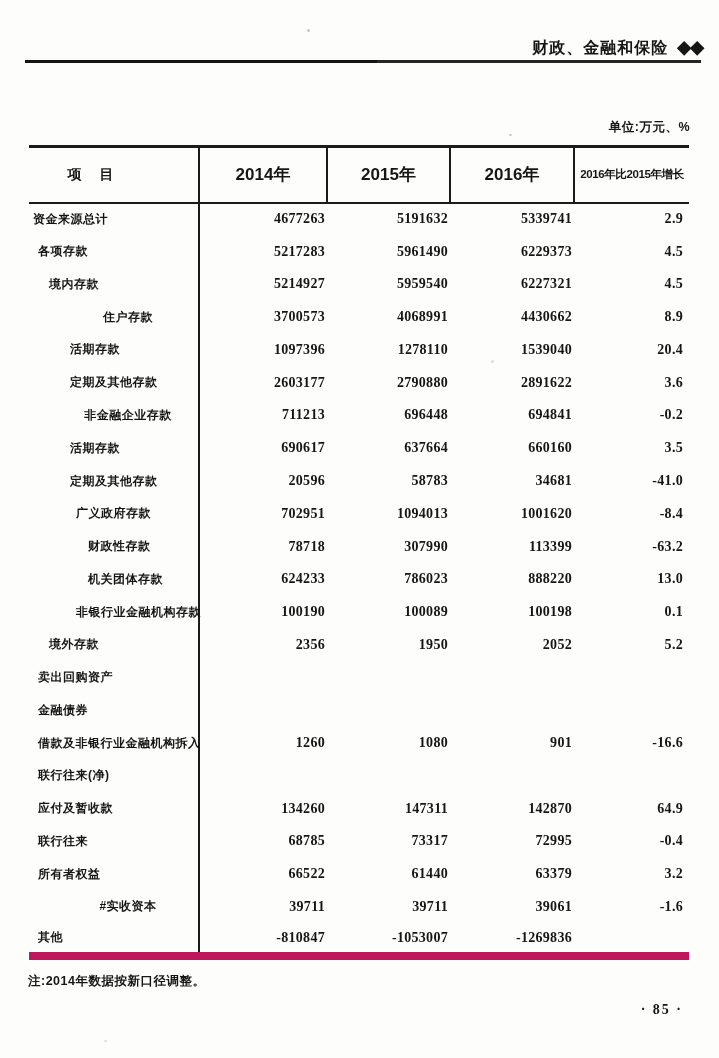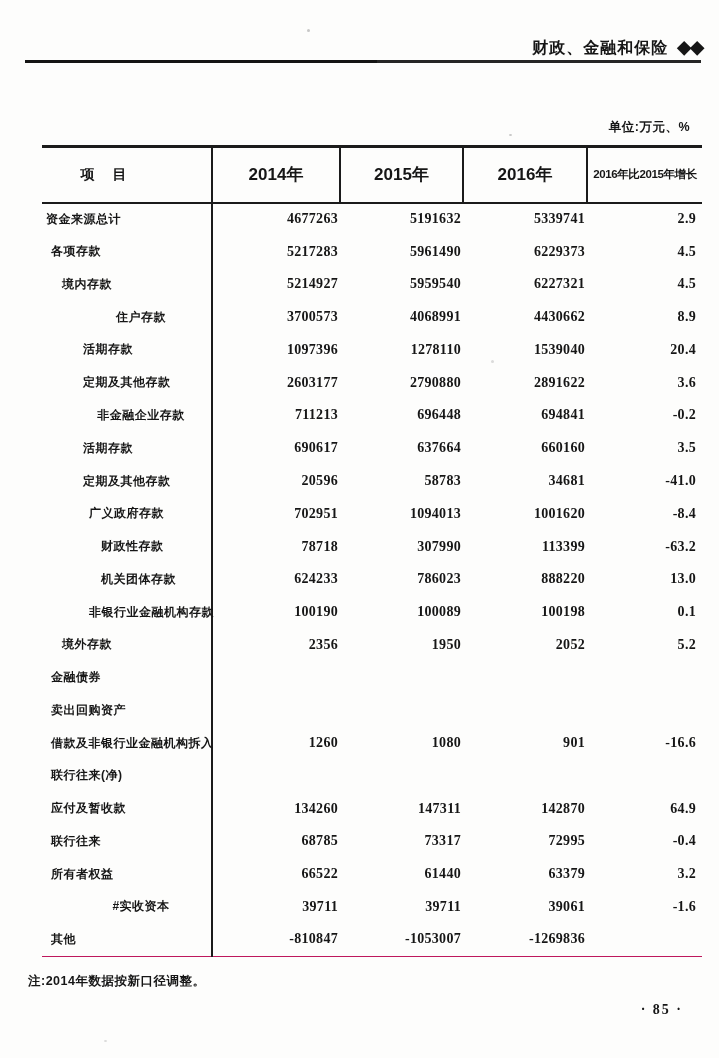--- a/index.html
+++ b/index.html
@@ -27,23 +27,23 @@
     position:absolute; top:72px; left:0; width:100%; margin:0;
     text-align:center; font-size:25px; font-weight:700; letter-spacing:2px;
   }
   .unit-note {
     position:absolute; top:119px; right:29px;
     font-size:12.5px; font-weight:700; letter-spacing:0.5px;
   }
 
   
   table.credit {
-    position:absolute; top:145px; left:42px; width:660px;
+    position:absolute; top:145px; left:29px; width:660px;
     border-collapse:collapse; table-layout:fixed;
-    border-top:3px solid #1b1b1b; border-bottom:1px solid #be185d;
+    border-top:3px solid #1b1b1b; border-bottom:8px solid #be185d;
   }
   thead tr { height:56px; }
   th {
     border-right:2px solid #1b1b1b; border-bottom:2px solid #1b1b1b;
     font-weight:700; font-size:17px; text-align:center; padding:0;
     white-space:nowrap; overflow:visible;
   }
   th.col-item { padding-right:44px; letter-spacing:2px; font-size:14px; }
   th.col-growth { border-right:none; font-size:11.5px; letter-spacing:-0.4px; }
   tbody tr { height:32.78px;margin-top:37px; }
@@ -205,28 +205,28 @@
           <td class="num growth">0.1</td>
         </tr>
         <tr>
           <td class="label ind-2">境外存款</td>
           <td class="num">2356</td>
           <td class="num">1950</td>
           <td class="num">2052</td>
           <td class="num growth">5.2</td>
         </tr>
         <tr>
+          <td class="label ind-1">卖出回购资产</td>
+          <td class="num"></td>
+          <td class="num"></td>
+          <td class="num"></td>
+          <td class="num growth"></td>
+        </tr>
+        <tr>
           <td class="label ind-1">金融债券</td>
-          <td class="num"></td>
-          <td class="num"></td>
-          <td class="num"></td>
-          <td class="num growth"></td>
-        </tr>
-        <tr>
-          <td class="label ind-1">卖出回购资产</td>
           <td class="num"></td>
           <td class="num"></td>
           <td class="num"></td>
           <td class="num growth"></td>
         </tr>
         <tr>
           <td class="label ind-1">借款及非银行业金融机构拆入</td>
           <td class="num">1260</td>
           <td class="num">1080</td>
           <td class="num">901</td>

